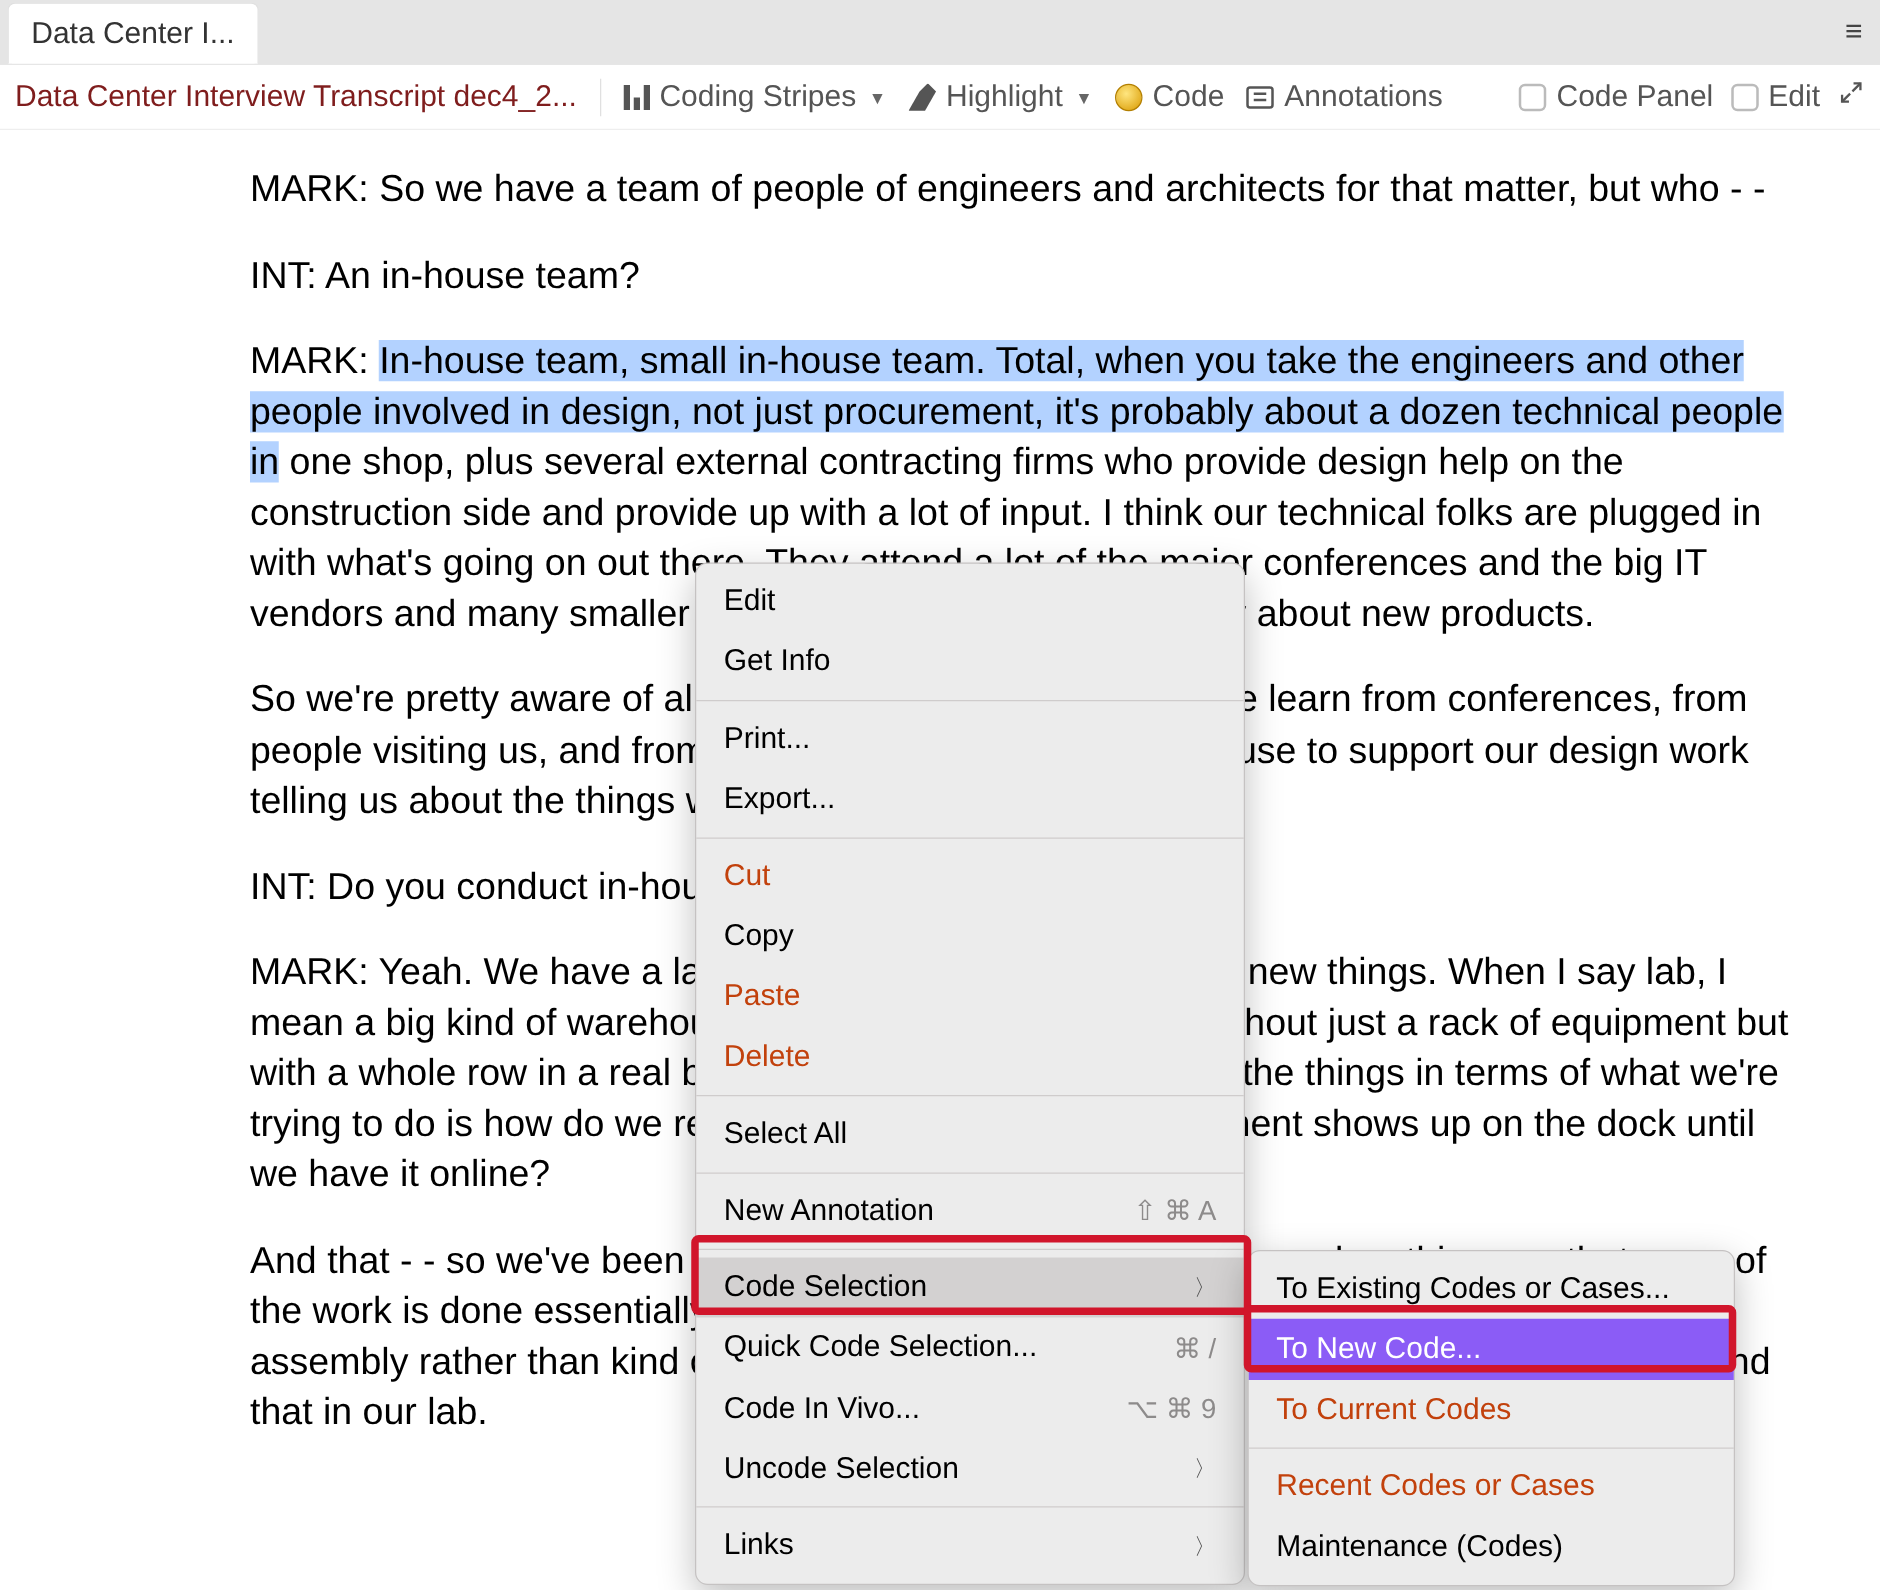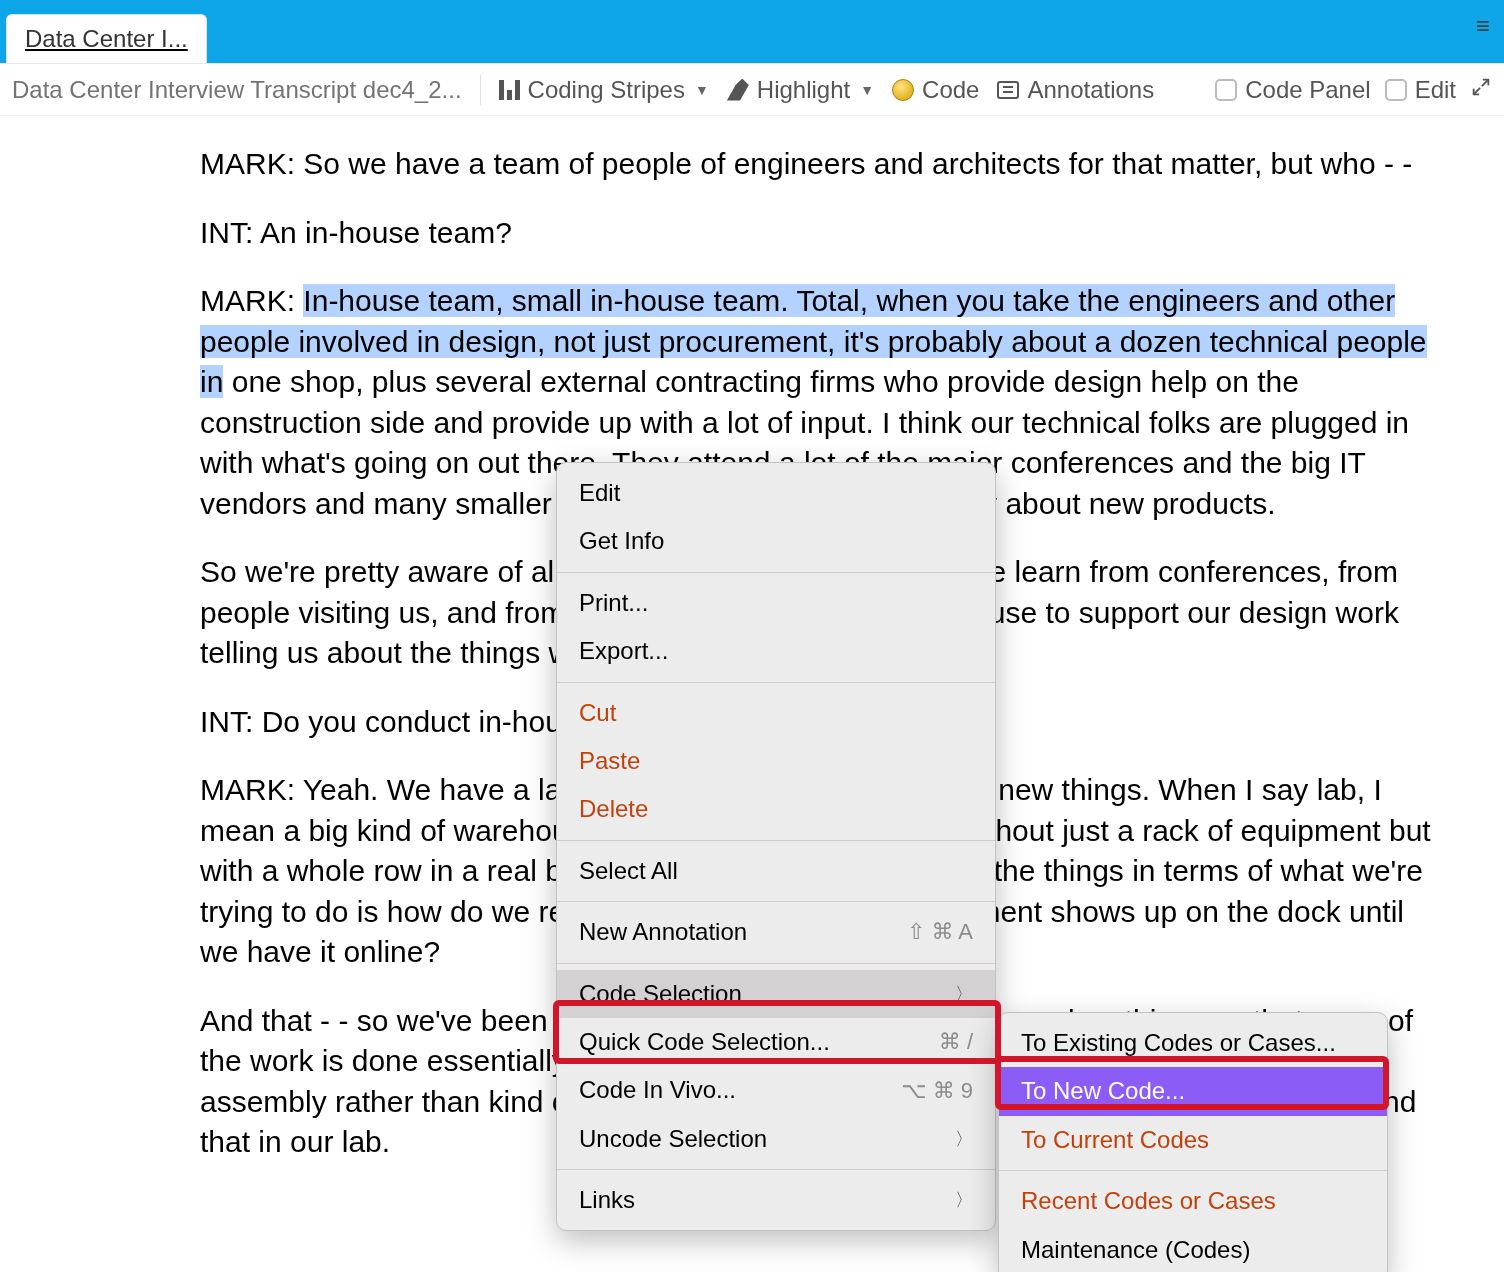--- a/index.html
+++ b/index.html
@@ -1,23 +1,23 @@
 <!DOCTYPE html>
 <html><head>
 <meta charset="utf-8">
 <style>
   * { box-sizing: border-box; margin: 0; padding: 0; }
   html, body { width: 1504px; height: 1272px; font-family: -apple-system, "Helvetica Neue", Arial, sans-serif; background:#fff; overflow:hidden; }
   
-  .tabbar { height: 64px; background:#0ea5e9; border-bottom:1px solid #e6e6e6; display:flex; align-items:flex-end; padding-left:6px; position:relative;text-decoration:underline; }
+  .tabbar { height: 52px; background:#e5e5e5; border-bottom:1px solid #e6e6e6; display:flex; align-items:flex-end; padding-left:6px; position:relative; }
   .tab { background:#fff; border:1px solid #e0e0e0; border-bottom:none; border-radius:6px 6px 0 0; padding:10px 18px; font-size:24px; color:#333; font-weight:400; min-width:190px; white-space:nowrap; overflow:hidden; text-overflow:ellipsis; }
   .tabbar-menu { position:absolute; right:14px; top:12px; font-size:24px; color:#444; cursor:pointer; }
   
   .toolbar { height: 52px; display:flex; align-items:center; gap:18px; padding:0 12px; border-bottom:1px solid #eee; font-size:24px; color:#555; }
-  .doc-title { flex:0 0 auto; max-width:480px; white-space:nowrap; overflow:hidden; text-overflow:ellipsis; color:#737373; }
+  .doc-title { flex:0 0 auto; max-width:480px; white-space:nowrap; overflow:hidden; text-overflow:ellipsis; color:#7f1d1d; }
   .toolbar .tb-item { display:flex; align-items:center; gap:8px; cursor:pointer; }
   .toolbar .sep { width:1px; height:30px; background:#e0e0e0; }
   .caret { font-size:14px; color:#666; margin-left:2px; }
   .checkbox { width:22px; height:22px; border:2px solid #bbb; border-radius:5px; display:inline-block; }
   .expand-icon svg { width:22px; height:22px; }
   .toolbar-right { margin-left:auto; display:flex; align-items:center; gap:14px; }
   
   .content { padding: 28px 60px 40px 200px; font-size:30px; line-height:1.35; color:#000; position:relative; }
   .content p { margin-bottom: 28px; }
   .hl { background:#b3d2ff; }
@@ -126,20 +126,23 @@
     <div class="menu-item">
         <span>Print...</span>
       </div>
     <div class="menu-item">
         <span>Export...</span>
       </div>
     <div class="menu-sep"></div>
     <div class="menu-item disabled">
         <span>Cut</span>
       </div>
+    <div class="menu-item">
+        <span>Copy</span>
+      </div>
     <div class="menu-item disabled">
         <span>Paste</span>
       </div>
     <div class="menu-item disabled">
         <span>Delete</span>
       </div>
     <div class="menu-sep"></div>
     <div class="menu-item">
         <span>Select All</span>
       </div>

